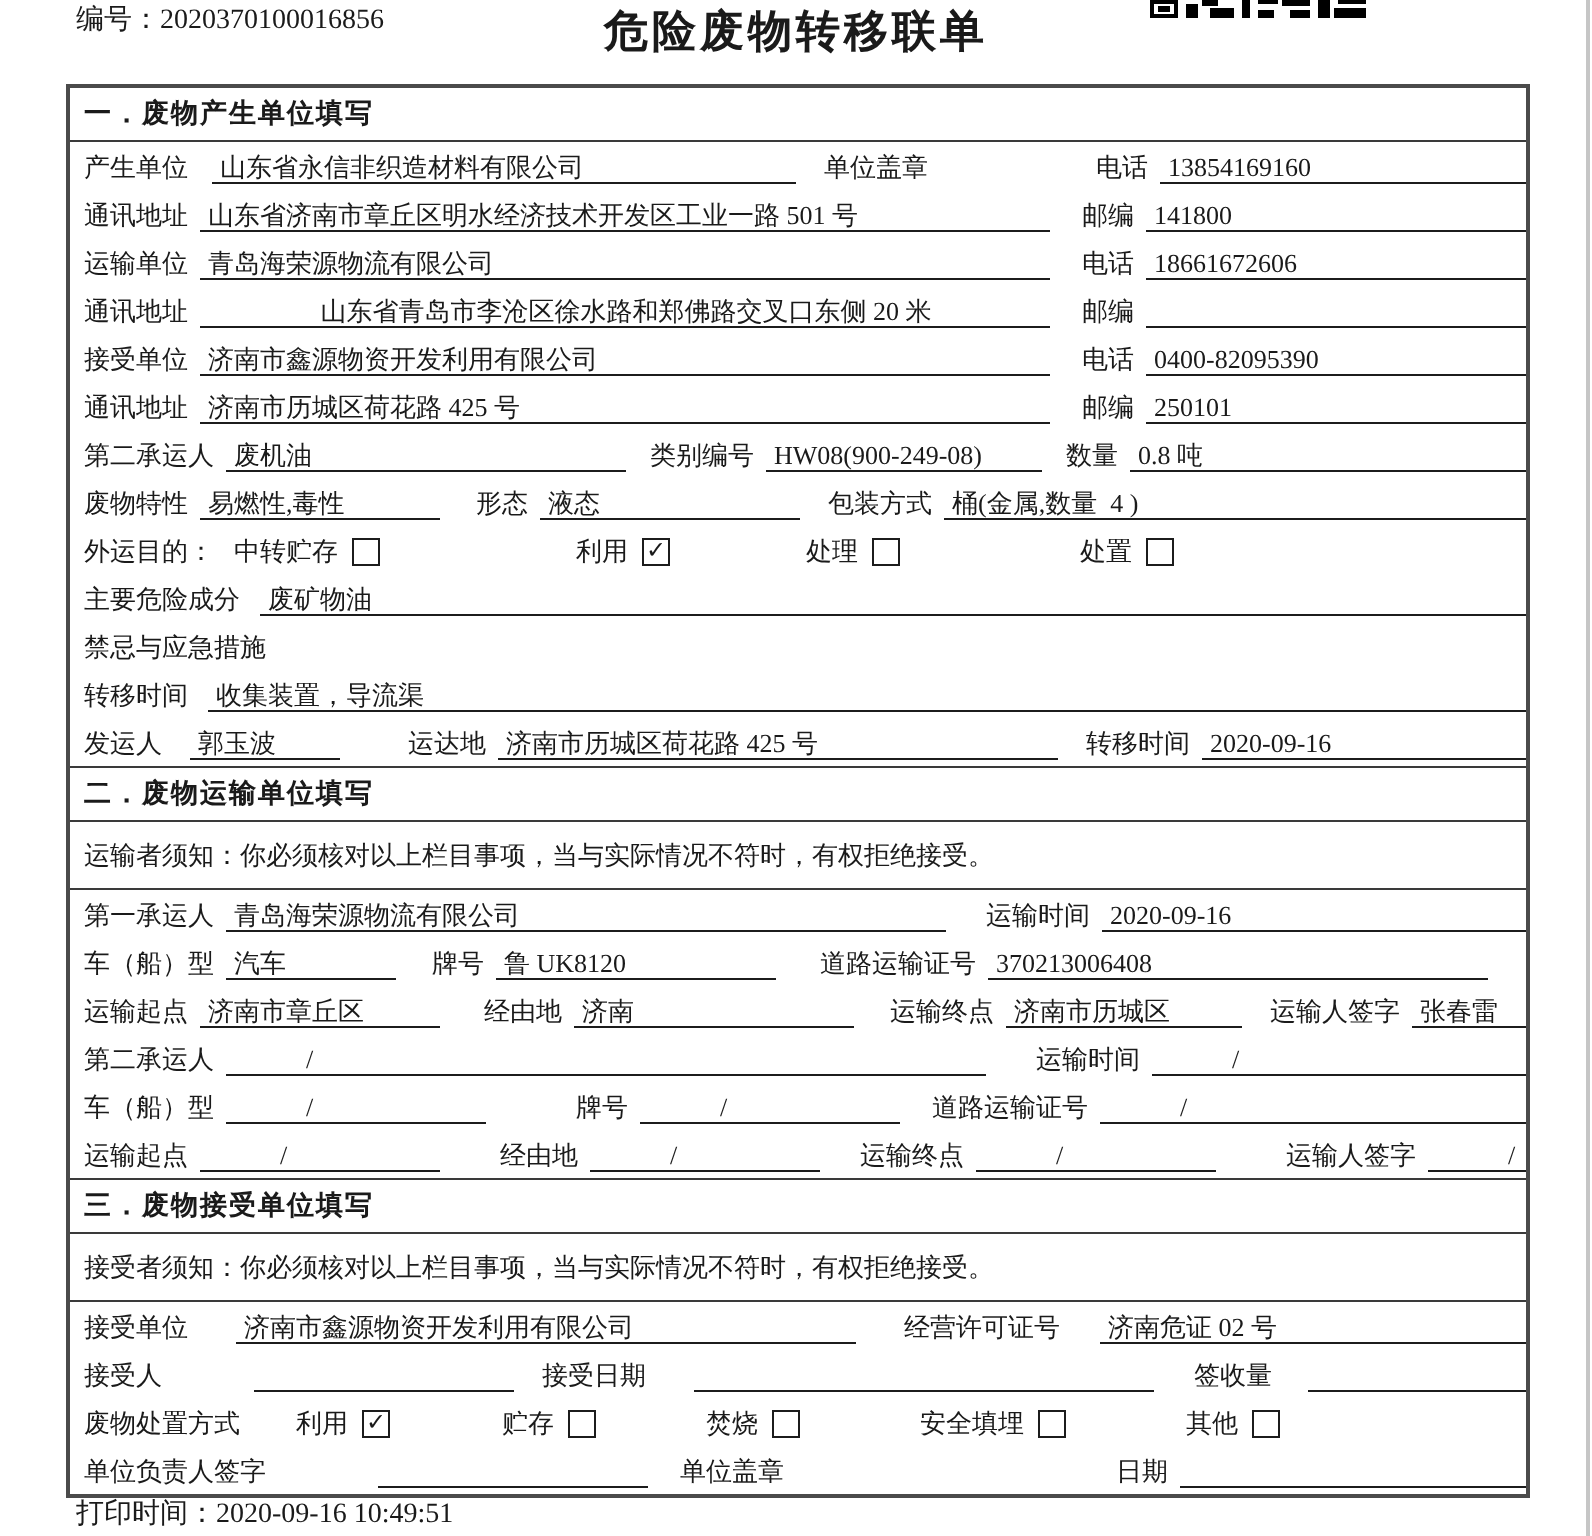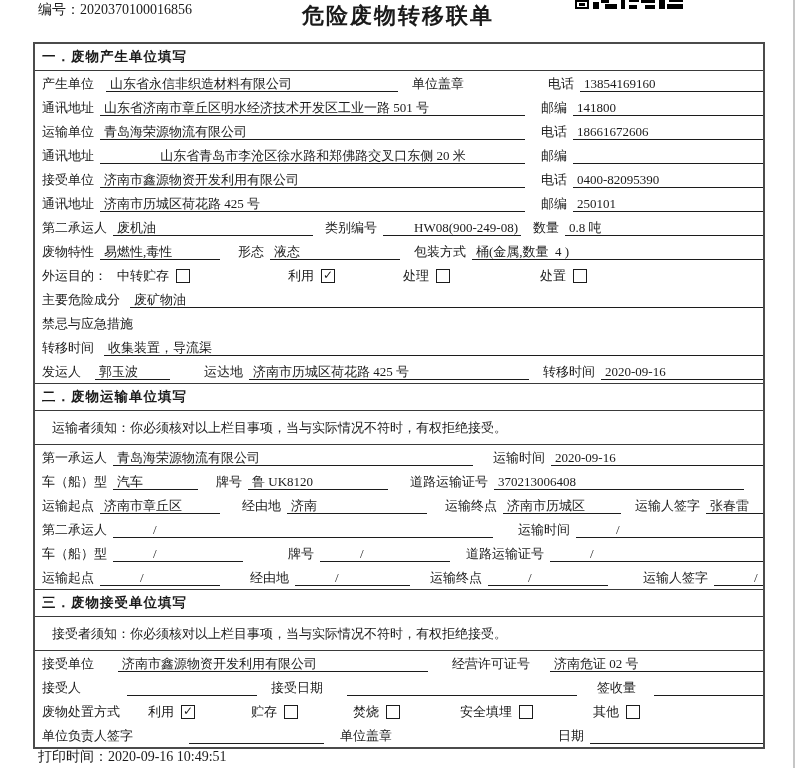--- a/index.html
+++ b/index.html
@@ -13,21 +13,21 @@
              font-size:22px;font-weight:bold;letter-spacing:2px;}
   .qr{position:absolute;left:575px;top:0;}
 
   
   .form-box{position:absolute;left:33px;top:42px;width:728px;border:2px solid #4b4b4b;
             background:#fff;box-sizing:content-box;}
   .section{border-top:1px solid #3a3a3a;}
   .section:first-child{border-top:none;}
   .sec-title{font-weight:bold;font-size:13.5px;height:26px;line-height:26px;
              padding-left:7px;border-bottom:1px solid #3a3a3a;letter-spacing:1px;}
-  .note-row{height:33px;line-height:33px;padding-left:17px;font-size:13px;
+  .note-row{height:33px;line-height:33px;padding-left:7px;font-size:13px;
             border-bottom:1px solid #3a3a3a;white-space:pre;}
 
   
   .row{display:flex;align-items:flex-end;height:24px;padding:0 0 3px 7px;
        font-size:13px;box-sizing:border-box;}
   .f-label{flex:none;white-space:pre;height:17px;line-height:17px;}
   .f-label + .f-label{margin-left:12px;}
   .f-value{flex:none;border-bottom:1px solid #1c1c1c;padding:0 3px 0 4px;margin-left:6px;
            white-space:pre;height:17px;line-height:17px;box-sizing:border-box;}
   .f-value.grow{flex:1 1 auto;}
@@ -111,21 +111,21 @@
         <div class="row">
           <span class="f-label">通讯地址</span>
           <span class="f-value" style="width: 425px;">济南市历城区荷花路 425 号</span>
           <span class="f-label" style="margin-left: 16px;">邮编</span>
           <span class="f-value grow">250101</span>
         </div>
         <div class="row">
           <span class="f-label">第二承运人</span>
           <span class="f-value" style="width: 200px;">废机油</span>
           <span class="f-label" style="margin-left: 12px;">类别编号</span>
-          <span class="f-value" style="width: 138px; text-align: right;">HW08(900-249-08)</span>
+          <span class="f-value" style="width: 138px;">HW08(900-249-08)</span>
           <span class="f-label" style="margin-left: 12px;">数量</span>
           <span class="f-value grow">0.8 吨</span>
         </div>
         <div class="row">
           <span class="f-label">废物特性</span>
           <span class="f-value" style="width: 120px;">易燃性,毒性</span>
           <span class="f-label" style="margin-left: 18px;">形态</span>
           <span class="f-value" style="width: 130px;">液态</span>
           <span class="f-label" style="margin-left: 14px;">包装方式</span>
           <span class="f-value grow">桶(金属,数量  4 )</span>

